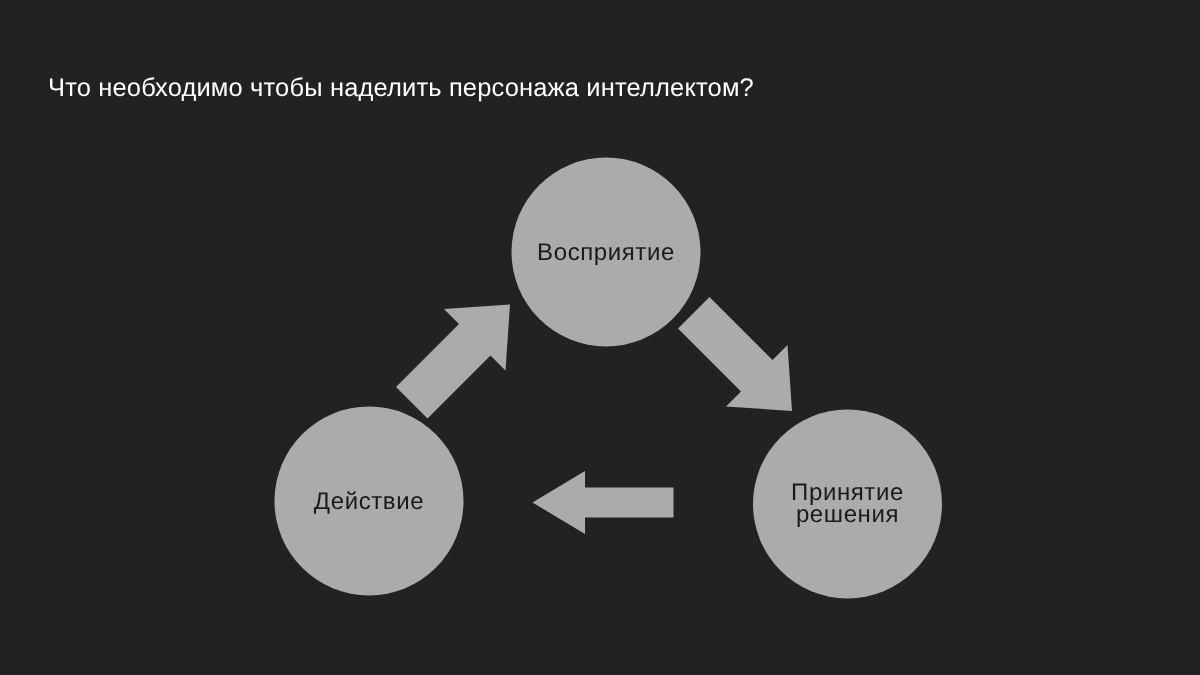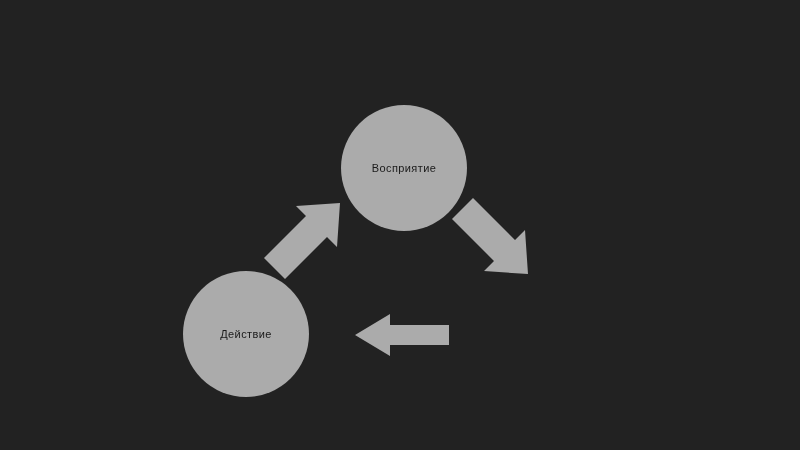--- a/index.html
+++ b/index.html
@@ -40,21 +40,21 @@
     position: absolute;
     border-radius: 50%;
     background: #ababab;
     display: flex;
     align-items: center;
     justify-content: center;
     text-align: center;
   }
   .node-label {
     color: #1a1a1a;
-    font-size: 11px;
+    font-size: 16px;
     line-height: 15px;
     font-weight: 400;
     letter-spacing: 0.4px;
     white-space: pre-line;
     pointer-events: none;
   }
   #node-perception {
     left: 341px;
     top: 105px;
     width: 126px;
@@ -83,20 +83,21 @@
   }
   .arrow-shape {
     fill: #ababab;
   }
 </style>
 </head>
 <body>
 
 <div id="slide">
 
+  <div id="slide-title">Что необходимо чтобы наделить персонажа интеллектом?</div>
 
   <div id="diagram">
 
     <svg class="arrow-svg" viewBox="0 0 800 450">
 
       <g>
         <polygon class="arrow-shape" points="264,258 306,216 296,206 340,203 337,247 327,237 285,279"></polygon>
       </g>
 
       <g>
@@ -105,19 +106,23 @@
 
       <g>
         <polygon class="arrow-shape" points="355,335 390,314 390,325 449,325 449,345 390,345 390,356"></polygon>
       </g>
     </svg>
 
     <div class="node-circle" id="node-perception">
       <span class="node-label">Восприятие</span>
     </div>
 
+    <div class="node-circle" id="node-decision">
+      <span class="node-label">Принятие
+решения</span>
+    </div>
 
     <div class="node-circle" id="node-action">
       <span class="node-label">Действие</span>
     </div>
 
   </div>
 </div>
 
 </body></html>

